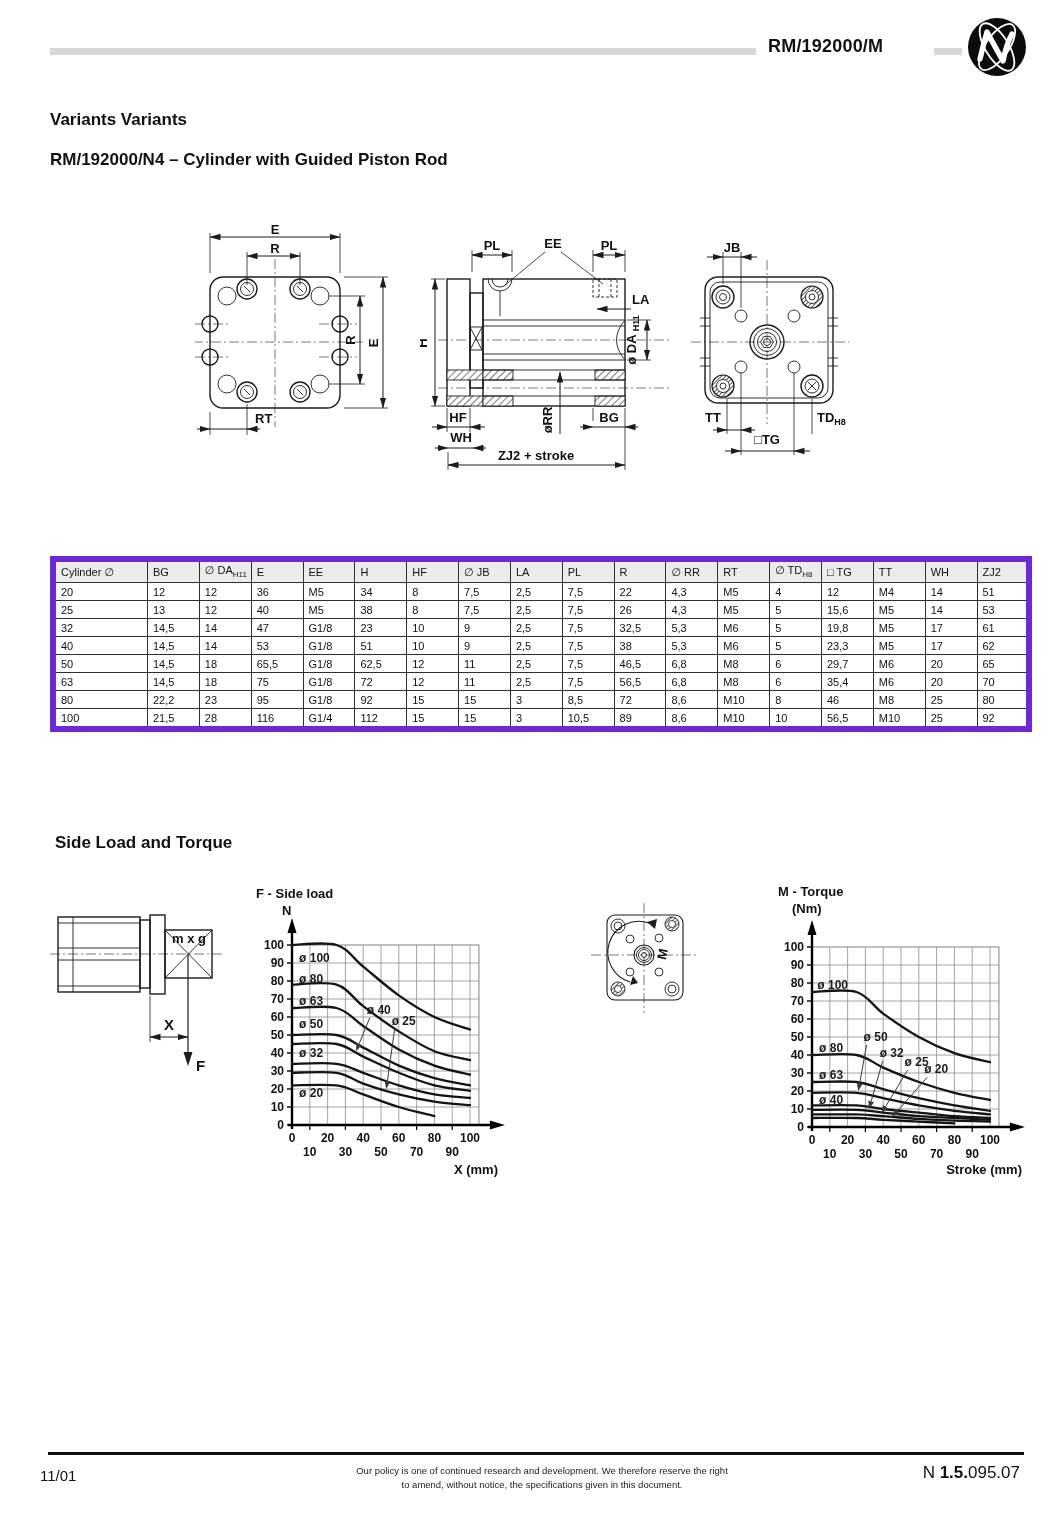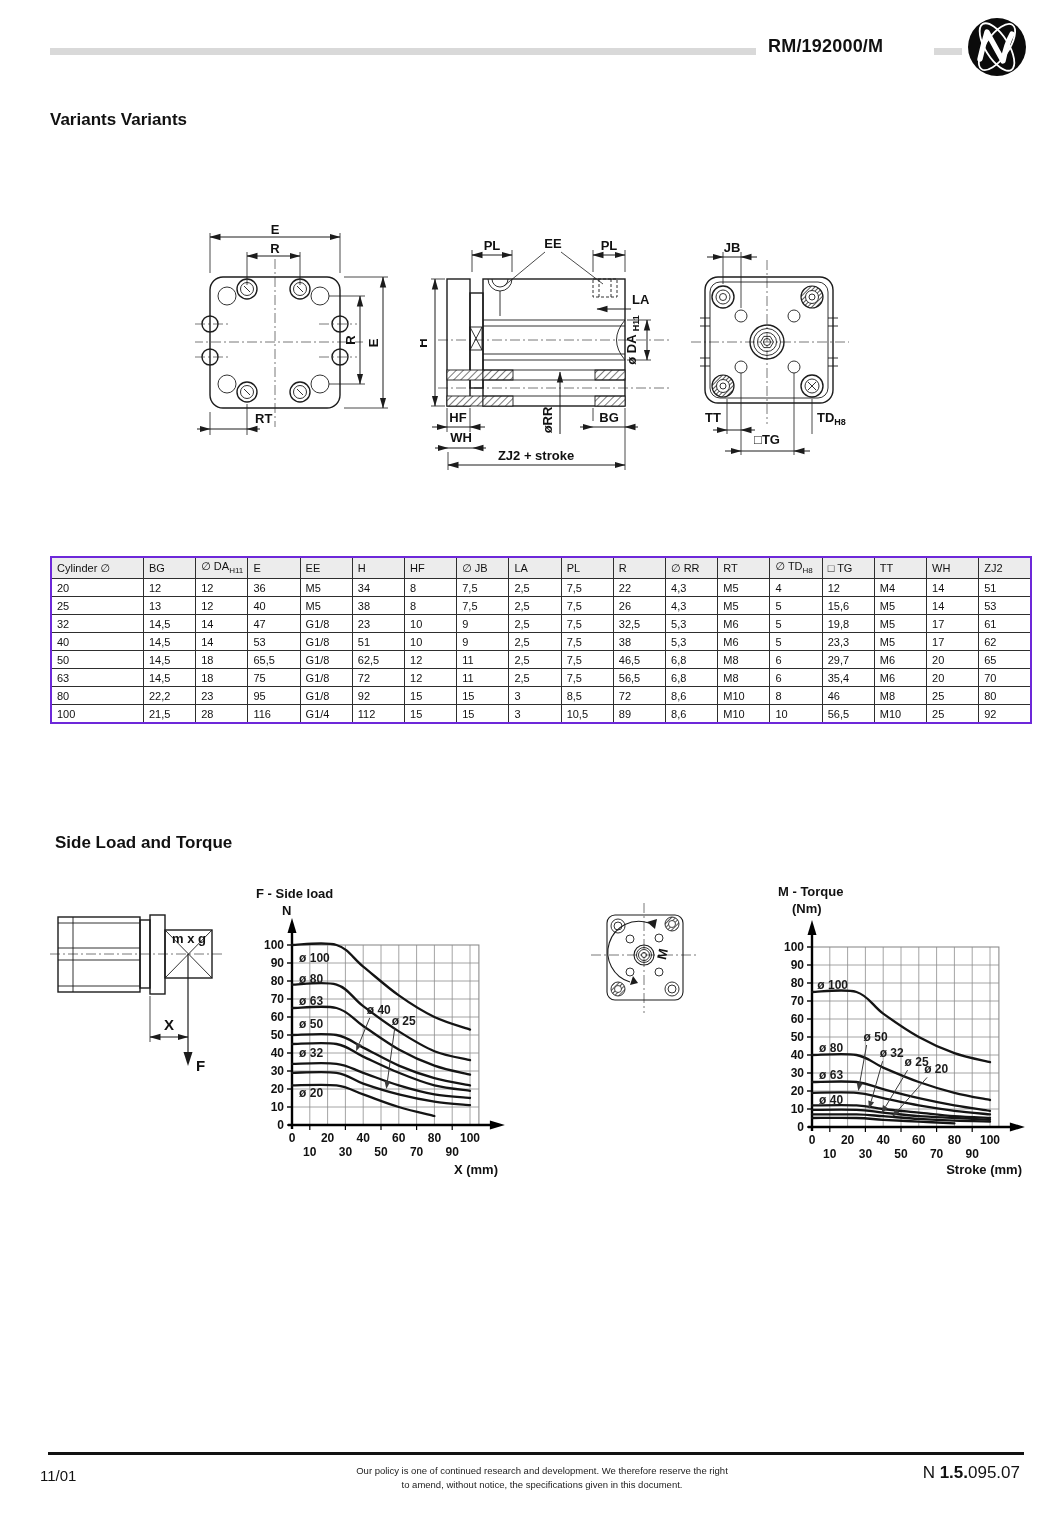--- a/index.html
+++ b/index.html
@@ -11,21 +11,21 @@
   .h1{font-weight:bold;font-size:17px;}
   .h2{font-weight:bold;font-size:17px;}
   
   table.dim{border-collapse:collapse;table-layout:fixed;width:982px;font-size:11px;}
   table.dim th,table.dim td{border:1px solid #2e2e2e;padding:2px 4px 1px 5px;text-align:left;
       white-space:nowrap;overflow:hidden;font-weight:normal;line-height:13px;}
   table.dim th{background:#ececec;height:17px;}
   table.dim td{height:14px;}
   table.dim th:first-child{width:82px;}
   table.dim sub{font-size:8px;}
-  table.dim{border:2px solid #6d28d9;}
+  table.dim{border:6px solid #6d28d9;}
   
   svg text{font-family:"Liberation Sans",sans-serif;}
   .dlabel{font-weight:bold;font-size:13px;fill:#111;}
   .dlabel-big{font-weight:bold;font-size:15px;fill:#111;}
   .dsub{font-size:9px;font-weight:bold;fill:#111;}
   .ol{fill:none;stroke:#1c1c1c;stroke-width:1.4;}
   .tl{fill:none;stroke:#1c1c1c;stroke-width:0.9;}
   .cl{fill:none;stroke:#555;stroke-width:0.8;stroke-dasharray:10 3 2 3;}
   .ext{stroke:#1c1c1c;stroke-width:0.8;}
   .dim{stroke:#1c1c1c;stroke-width:1;marker-start:url(#arrS);marker-end:url(#arrE);}
@@ -71,20 +71,21 @@
   <div class="abs doc-num" style="left:768px;top:36px;">RM/192000/M</div>
   <div class="abs bar" style="left:934px;top:48px;width:28px;"></div>
   <svg class="abs" style="left:966px;top:16px" width="62" height="62" viewBox="0 0 62 62">
     <circle cx="31" cy="31" r="29" fill="#0b0b0b"></circle>
     <ellipse cx="31" cy="31" rx="27" ry="11.5" fill="none" stroke="#fff" stroke-width="1.8" transform="rotate(-55 31 31)"></ellipse>
     <ellipse cx="31" cy="31" rx="27" ry="11.5" fill="none" stroke="#fff" stroke-width="1.8" transform="rotate(58 31 31)"></ellipse>
     <path d="M14,43 C17,30 19,23 21,16 L37,45 C39,35 42,25 46,18" fill="none" stroke="#fff" stroke-width="5.4" stroke-linecap="round" stroke-linejoin="round"></path>
   </svg>
 
   <div class="abs h1" style="left:50px;top:110px;">Variants Variants</div>
+  <div class="abs h2" style="left:50px;top:150px;">RM/192000/N4 – Cylinder with Guided Piston Rod</div>
 
   <svg class="abs" style="left:195px;top:225px" width="225" height="215">
     <line class="cl" x1="80" y1="34" x2="80" y2="202"></line>
     <line class="cl" x1="-2" y1="117" x2="168" y2="117"></line>
     <line class="cl" x1="0" y1="99" x2="36" y2="99"></line>
       <line class="cl" x1="124" y1="99" x2="162" y2="99"></line>
     <line class="cl" x1="0" y1="132" x2="36" y2="132"></line>
       <line class="cl" x1="124" y1="132" x2="162" y2="132"></line>
     <rect class="ol" x="15" y="52" width="130" height="131" rx="13"></rect>
     <circle class="ol" cx="15" cy="99" r="8" fill="#fff"></circle>

